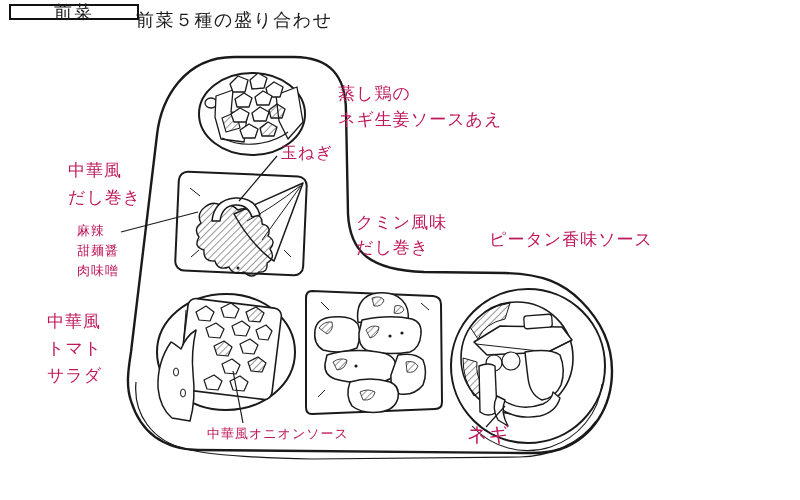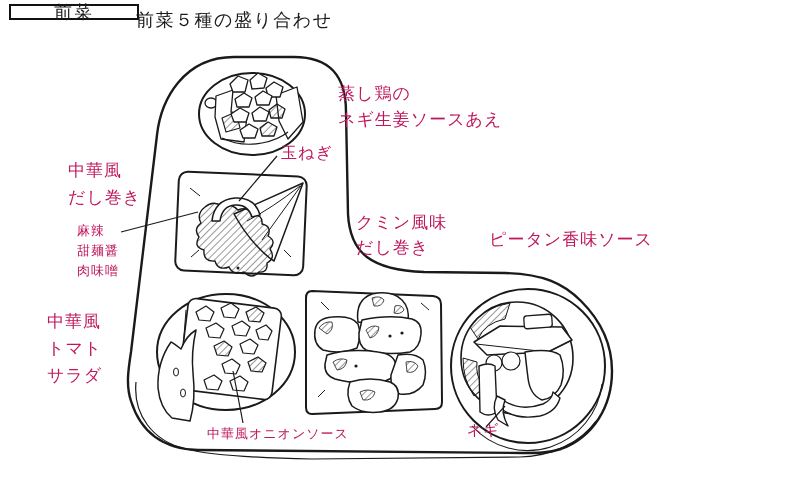--- a/index.html
+++ b/index.html
@@ -154,13 +154,13 @@
 <div class="lbl" style="left:489px;top:228px;font-size:17px;">ピータン香味ソース</div>
 <div class="lbl" style="left:47px;top:308px;font-size:17px;line-height:27px;">中華風
 トマト
 サラダ</div>
 
 <div class="lbl" style="left:281px;top:143px;font-size:16px;">玉ねぎ</div>
 <div class="lbl" style="left:77px;top:221px;font-size:13px;line-height:20px;">麻辣
 甜麺醤
 肉味噌</div>
 <div class="lbl" style="left:207px;top:425px;font-size:13px;">中華風オニオンソース</div>
-<div class="lbl" style="left:467px;top:421px;font-size:15px;">ネギ</div>
+<div class="lbl" style="left:467px;top:421px;font-size:20px;">ネギ</div>
 
 </body></html>

